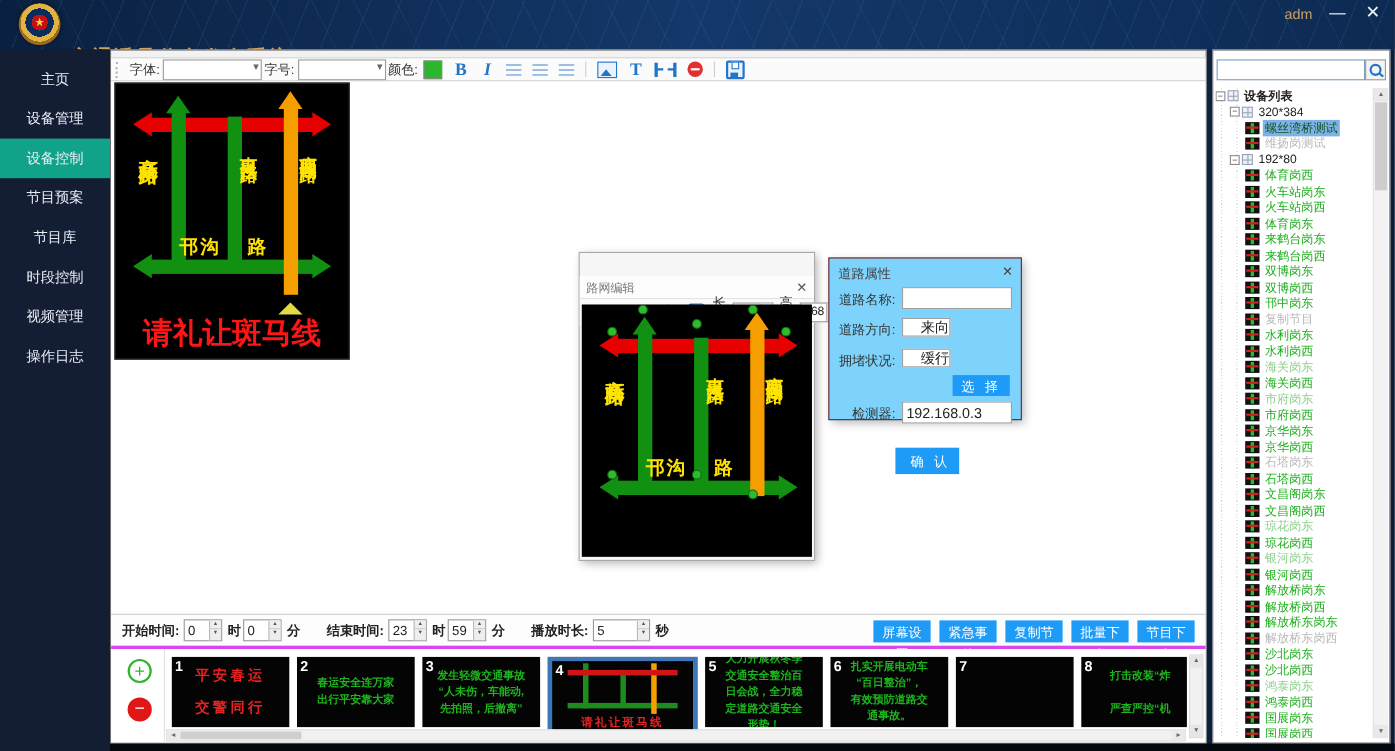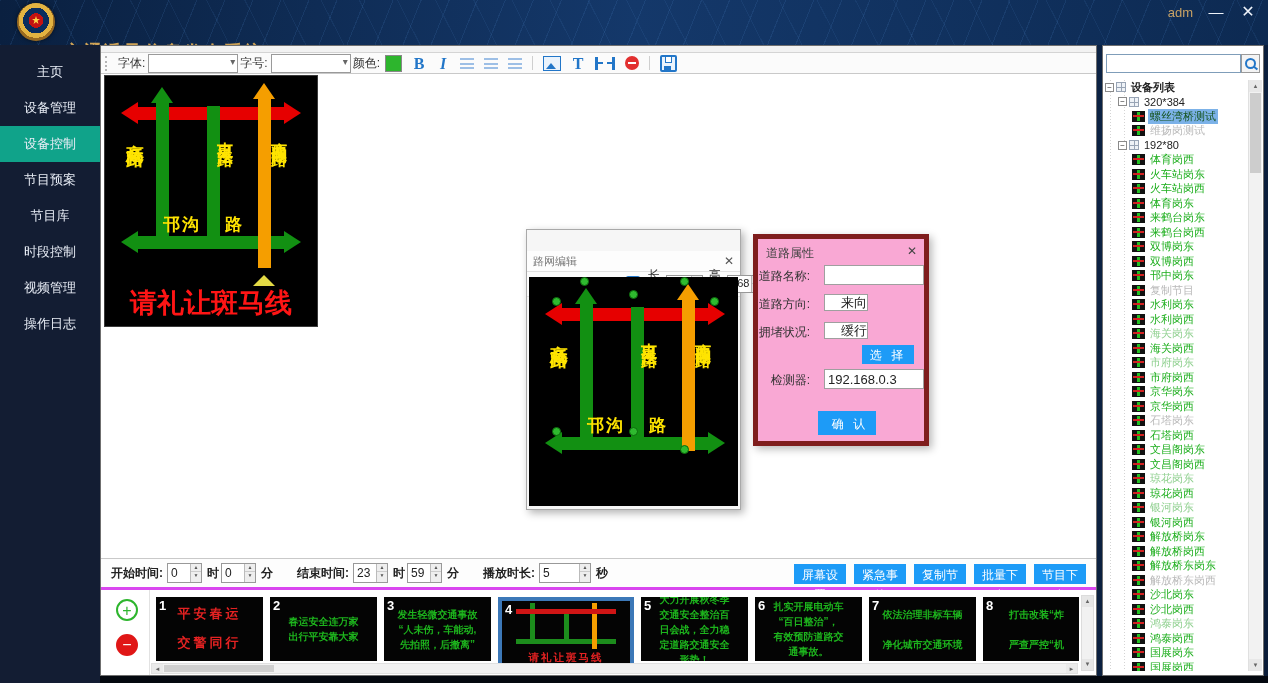--- a/index.html
+++ b/index.html
@@ -89,21 +89,21 @@
   .editor-toolbar{height:24px;display:flex;align-items:center;background:#fbfbfb;border-bottom:1px solid #e3e3e3;}
   .editor-toolbar .tb-ico{margin-left:6px;}
   .spin{display:inline-flex;border:1px solid #999;background:#fff;height:16px;align-items:stretch;}
   .spin .v{font-size:11px;color:#222;padding:1px 2px 0 3px;min-width:18px;}
   .spin .btns{display:flex;flex-direction:column;width:10px;border-left:1px solid #bbb;background:#eee;}
   .spin .btns i{font-style:normal;font-size:5px;line-height:7px;color:#555;text-align:center;border-bottom:1px solid #ccc;}
   .spin .btns i:last-child{border-bottom:none;}
   .editor-canvas{position:absolute;left:2px;top:47px;width:209px;height:229px;background:#000;}
   .editor-map{left:0;top:0;width:209px;height:229px;}
   
-  .props{position:absolute;left:652px;top:160px;width:176px;height:212px;background:#f9a8d4;border:5px solid #7f1d1d;box-shadow:3px 3px 8px rgba(0,0,0,.28);box-sizing:border-box;}
+  .props{position:absolute;left:652px;top:160px;width:176px;height:148px;background:#7dd3fc;border:1px solid #7f1d1d;box-shadow:3px 3px 8px rgba(0,0,0,.28);box-sizing:border-box;}
   .props .ptitle{position:absolute;left:8px;top:6px;font-size:12px;color:#444;}
   .props .x{position:absolute;right:7px;top:5px;font-size:12px;color:#444;}
   .prow{position:absolute;left:0;width:100%;height:20px;}
   .prow .lab{position:absolute;right:114px;font-size:12px;color:#333;top:3px;white-space:nowrap;}
   .prow .ctl{position:absolute;left:66px;width:100px;height:20px;border:1px solid #9f9f9f;background:#fff;box-sizing:border-box;font-size:13px;color:#222;}
   .prow input.ctl{padding:0 3px;outline:none;}
   .prow .sel{line-height:18px;padding-left:16px;position:relative;}
   .prow .sel .chev{position:absolute;right:3px;top:0;color:#777;font-size:10px;}
   .btn-blue{background:#1d9bf7;color:#fff;border:none;font-size:12px;text-align:center;}
   .props .sel-btn{position:absolute;right:10px;top:106px;width:52px;height:19px;line-height:19px;letter-spacing:3px;}
@@ -492,23 +492,20 @@
 
             <span class="ttext">扎实开展电动车
 “百日整治”，
 有效预防道路交
 通事故。</span>
           </div>
 
           <div class="thumb c-green k-text">
             <b class="tnum">7</b>
 
-            <span class="ttext">依法治理非标车辆
-
-净化城市交通环境</span>
           </div>
 
           <div class="thumb c-green k-text">
             <b class="tnum">8</b>
 
             <span class="ttext">打击改装“炸
 
 严查严控“机</span>
           </div>
 

